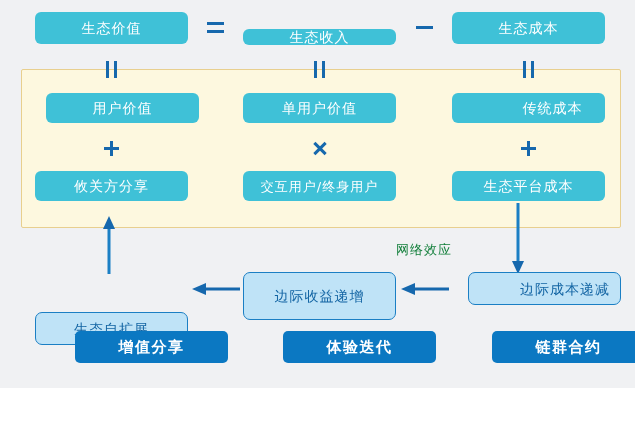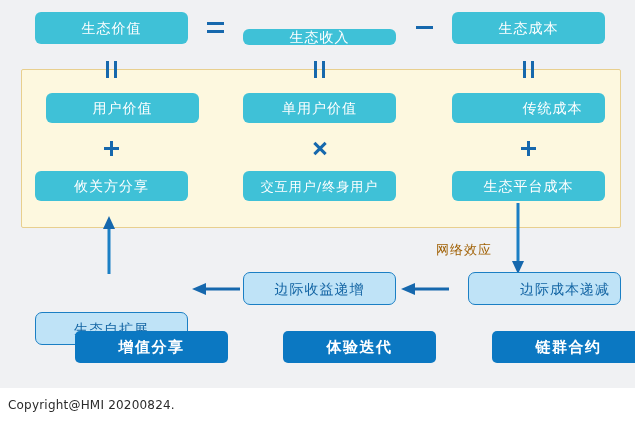--- a/index.html
+++ b/index.html
@@ -143,25 +143,24 @@
   .op-times::before { transform: rotate(45deg); }
   .op-times::after  { transform: rotate(-45deg); }
   
   .arrow {
     position: absolute;
   }
   .arrow svg { display: block; }
   
   .net-label {
     position: absolute;
-    color: #a16207;
+    color: #15803d;
     font-size: 13px;
     letter-spacing: 1px;
     white-space: nowrap;
-    margin-left: 40px;
   }
   
   .footer {
     position: absolute;
     left: 8px;
     top: 398px;
     color: #2b2b2b;
     font-size: 12px;
     letter-spacing: 0.2px;
     white-space: nowrap;
@@ -219,29 +218,28 @@
 
   <div class="box box-lightblue" style="left:35px; top:272px; width:153px; height:33px;margin-top:40px;">生态自扩展</div>
 
   <div class="arrow" style="left:192px; top:281px;">
     <svg width="48" height="16" viewBox="0 0 48 16">
       <line x1="48" y1="8" x2="13" y2="8" stroke="#1668ad" stroke-width="3"></line>
       <polygon points="0,8 14,2 14,14" fill="#1668ad"></polygon>
     </svg>
   </div>
 
-  <div class="box box-lightblue" style="left:243px; top:272px; width:153px; height:33px;">边际收益递增</div>
+  <div class="box box-lightblue" style="left:243px; top:272px; width:153px; height:48px;">边际收益递增</div>
 
   <div class="arrow" style="left:401px; top:281px;">
     <svg width="48" height="16" viewBox="0 0 48 16">
       <line x1="48" y1="8" x2="13" y2="8" stroke="#1668ad" stroke-width="3"></line>
       <polygon points="0,8 14,2 14,14" fill="#1668ad"></polygon>
     </svg>
   </div>
 
   <div class="box box-lightblue" style="left:468px; top:272px; width:153px; height:33px;padding-left:41px;">边际成本递减</div>
 
   <div class="box box-darkblue" style="left:35px; top:331px; width:153px; height:32px;">增值分享</div>
   <div class="box box-darkblue" style="left:243px; top:331px; width:153px; height:32px;">体验迭代</div>
   <div class="box box-darkblue" style="left:452px; top:331px; width:153px; height:32px;">链群合约</div>
 
-  <div class="footer">Copyright@HMI 20200824.</div>
 </div>
 
 </body></html>

